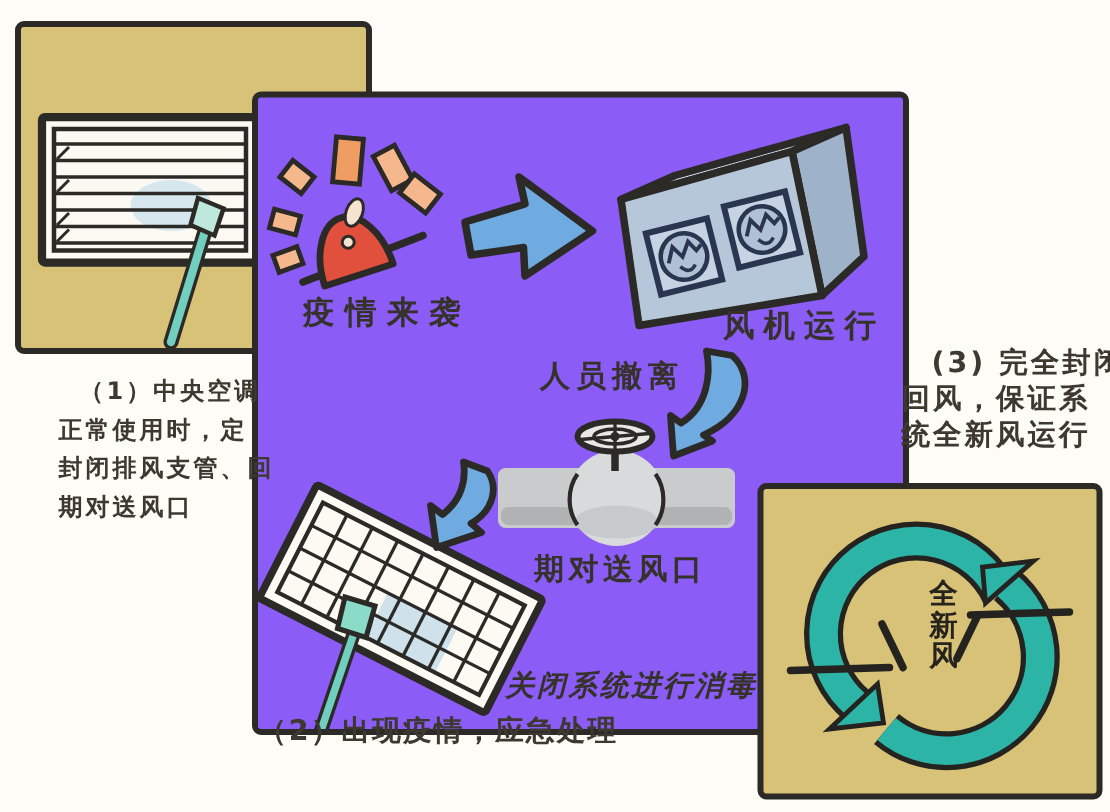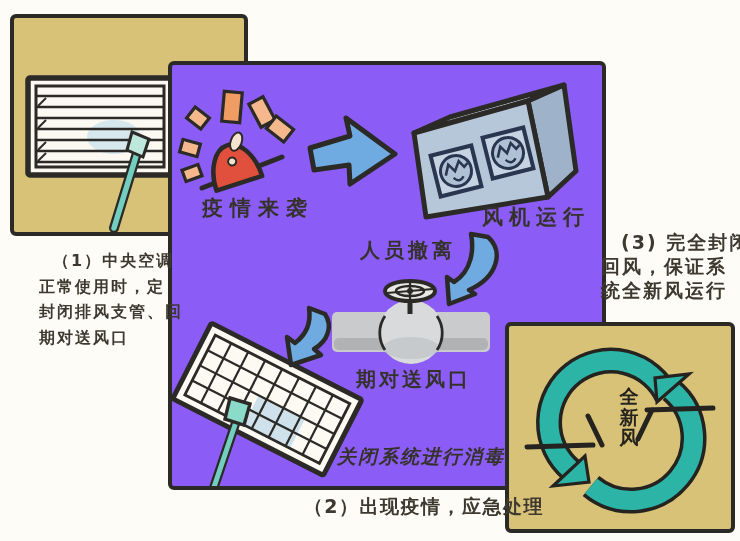--- a/index.html
+++ b/index.html
@@ -6,21 +6,21 @@
   .stage{position:relative;width:740px;height:541px;background:#fdfcf6;overflow:hidden;
          font-family:"DejaVu Sans",sans-serif;}
   .panel{position:absolute;box-sizing:border-box;border:4px solid #2b2a27;border-radius:6px;overflow:hidden;}
   .p1{left:10px;top:14px;width:238px;height:222px;background:#d8c277;z-index:1;}
   .p2{left:168px;top:61px;width:438px;height:429px;background:#8b5cf6;z-index:2;}
   .p3{left:505px;top:322px;width:230px;height:211px;background:#d8c277;z-index:3;}
   .abs{position:absolute;overflow:visible;}
   .txt{position:absolute;color:#3d3931;font-weight:700;white-space:nowrap;z-index:4;}
   .txt .l{white-space:nowrap;}
   .cap1{left:5px;top:248px;font-size:16px;line-height:25.5px;letter-spacing:2px;margin-left:34px;}
-  .cap2{left:172px;top:494px;width:372px;text-align:right;font-size:19px;letter-spacing:1.5px;}
+  .cap2{left:172px;top:474px;width:372px;text-align:left;font-size:19px;letter-spacing:1.5px;}
   .cap3{left:601px;top:230px;font-size:19px;line-height:24px;letter-spacing:2px;}
   .indent{padding-left:14px;}
   .indent2{padding-left:20px;}
   
   .lbl{color:#35322b;}
   .alarm-lbl{left:30px;top:129px;font-size:21px;letter-spacing:7px;}
   .fan-lbl{left:310px;top:138px;font-size:21px;letter-spacing:6px;text-align:right;}
   .evac-lbl{left:188px;top:172px;font-size:20px;letter-spacing:4px;}
   .valve-lbl{left:184px;top:301px;font-size:20px;letter-spacing:3px;}
   .shut-lbl{left:165px;top:379px;font-size:19px;letter-spacing:2px;font-style:italic;}

